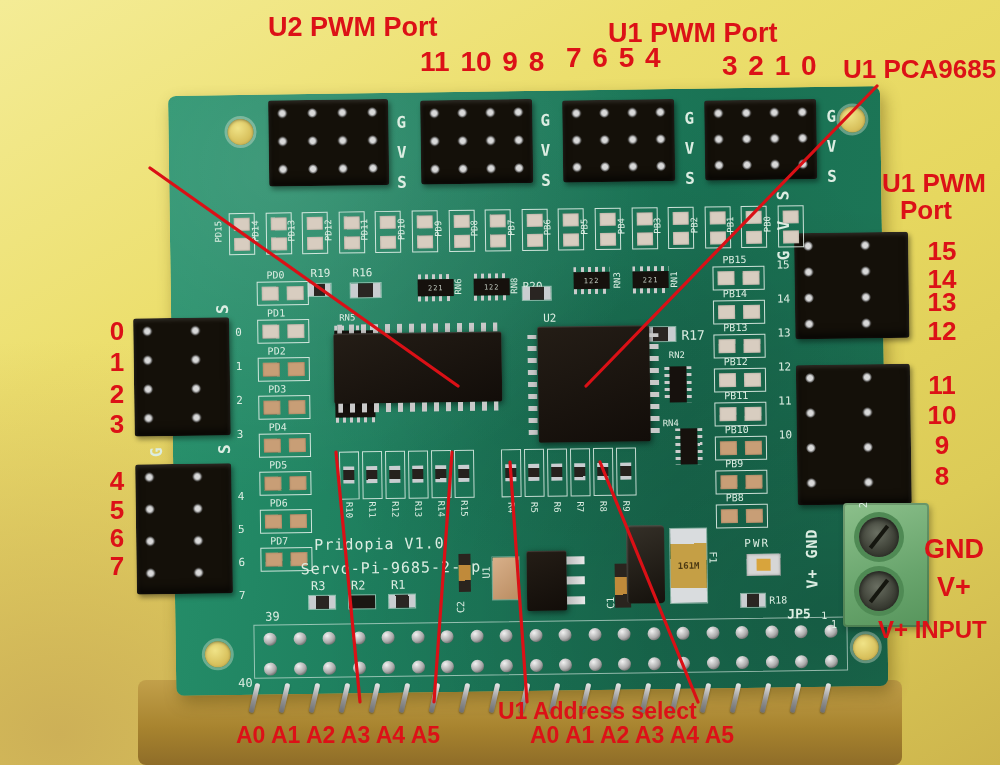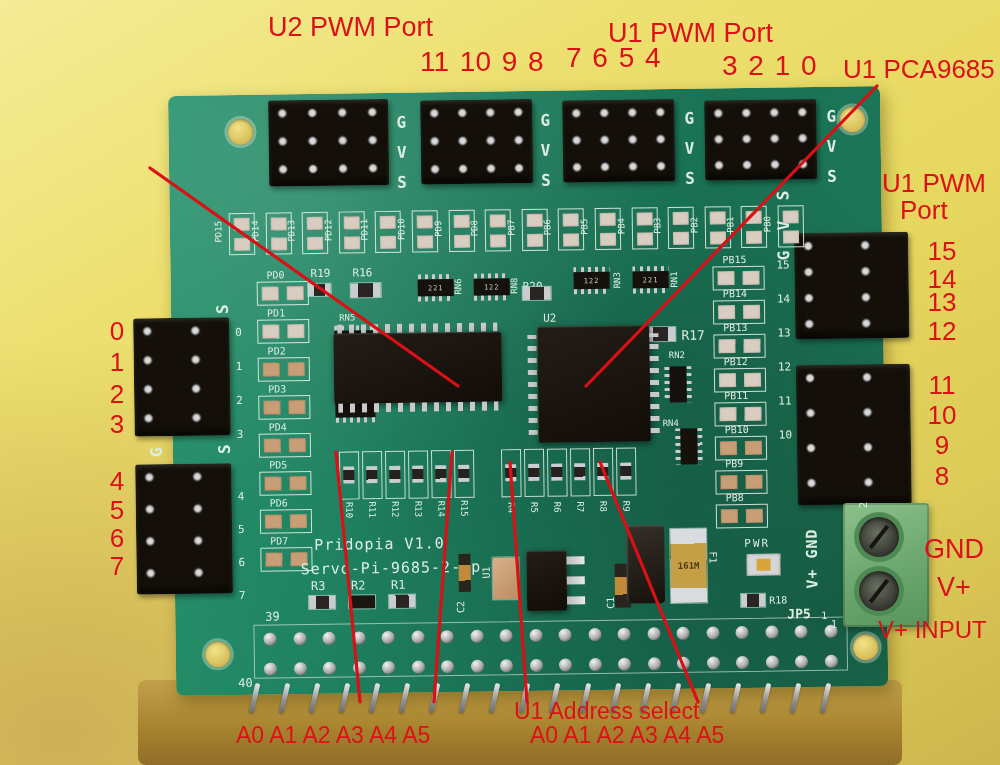--- a/index.html
+++ b/index.html
@@ -67,21 +67,21 @@
   .screw:after{content:"";position:absolute;left:18px;top:6px;width:4px;height:28px;background:#15160f;transform:rotate(38deg)}
   .led{position:absolute;background:#d6d6d6;box-shadow:inset 0 0 3px rgba(0,0,0,.4)}
   .led i{position:absolute;left:10px;top:5px;width:14px;height:12px;background:#d8a43c}
   .dk{position:absolute;background:linear-gradient(160deg,#353028,#15110c);border-radius:4px;box-shadow:inset 1px 1px 2px rgba(255,255,255,.2)}
   .fuse{position:absolute;background:linear-gradient(180deg,#d9dcde 0 20%, #c59f45 20% 80%, #d9dcde 80%);
     box-shadow:0 0 0 1px rgba(240,250,245,.5);display:flex;align-items:center;justify-content:center}
   .fuse b{font:bold 9px "DejaVu Sans Mono",monospace;color:#4c3a14}
   .cpol{position:absolute;background:linear-gradient(180deg,#2a241e 0 30%, #c08a3a 30% 70%, #2a241e 70%)}
   .mleg{position:absolute;background:linear-gradient(90deg,#bbb,#e9e9e9)}
   .ctab{position:absolute;background:linear-gradient(140deg,#d8b08a,#bb8d62);box-shadow:0 0 0 1px rgba(240,250,245,.4)}
-  .ann{position:absolute;color:#dc1117;font-weight:normal;white-space:nowrap;z-index:6;line-height:1}
+  .ann{position:absolute;color:#dc1117;font-weight:bold;white-space:nowrap;z-index:6;line-height:1}
   .a23{font-size:23px}.a24{font-size:24px}.a26{font-size:26px}.a27{font-size:27px}.a28{font-size:28px;word-spacing:3px}.a29{font-size:29px}
   .ctr{text-align:center}
   .lines{position:absolute;left:0;top:0;z-index:5;pointer-events:none}
 </style>
 </head>
 <body>
 
 <div class="stage">
 
   <div class="gold"></div>
@@ -624,15 +624,15 @@
   <div class="ann a26 ctr" style="left:102px;top:381px;width:30px">2</div>
   <div class="ann a26 ctr" style="left:102px;top:411px;width:30px">3</div>
   <div class="ann a26 ctr" style="left:102px;top:468px;width:30px">4</div>
   <div class="ann a26 ctr" style="left:102px;top:497px;width:30px">5</div>
   <div class="ann a26 ctr" style="left:102px;top:525px;width:30px">6</div>
   <div class="ann a26 ctr" style="left:102px;top:553px;width:30px">7</div>
   <div class="ann a27" style="left:924px;top:536px">GND</div>
   <div class="ann a27" style="left:937px;top:574px">V+</div>
   <div class="ann a24" style="left:878px;top:618px">V+ INPUT</div>
   <div class="ann a23" style="left:236px;top:724px">A0 A1 A2 A3 A4 A5</div>
-  <div class="ann a23" style="left:514px;top:700px">U1 Address select</div>
+  <div class="ann a23" style="left:498px;top:700px">U1 Address select</div>
   <div class="ann a23" style="left:530px;top:724px">A0 A1 A2 A3 A4 A5</div>
 </div>
 
 </body></html>

